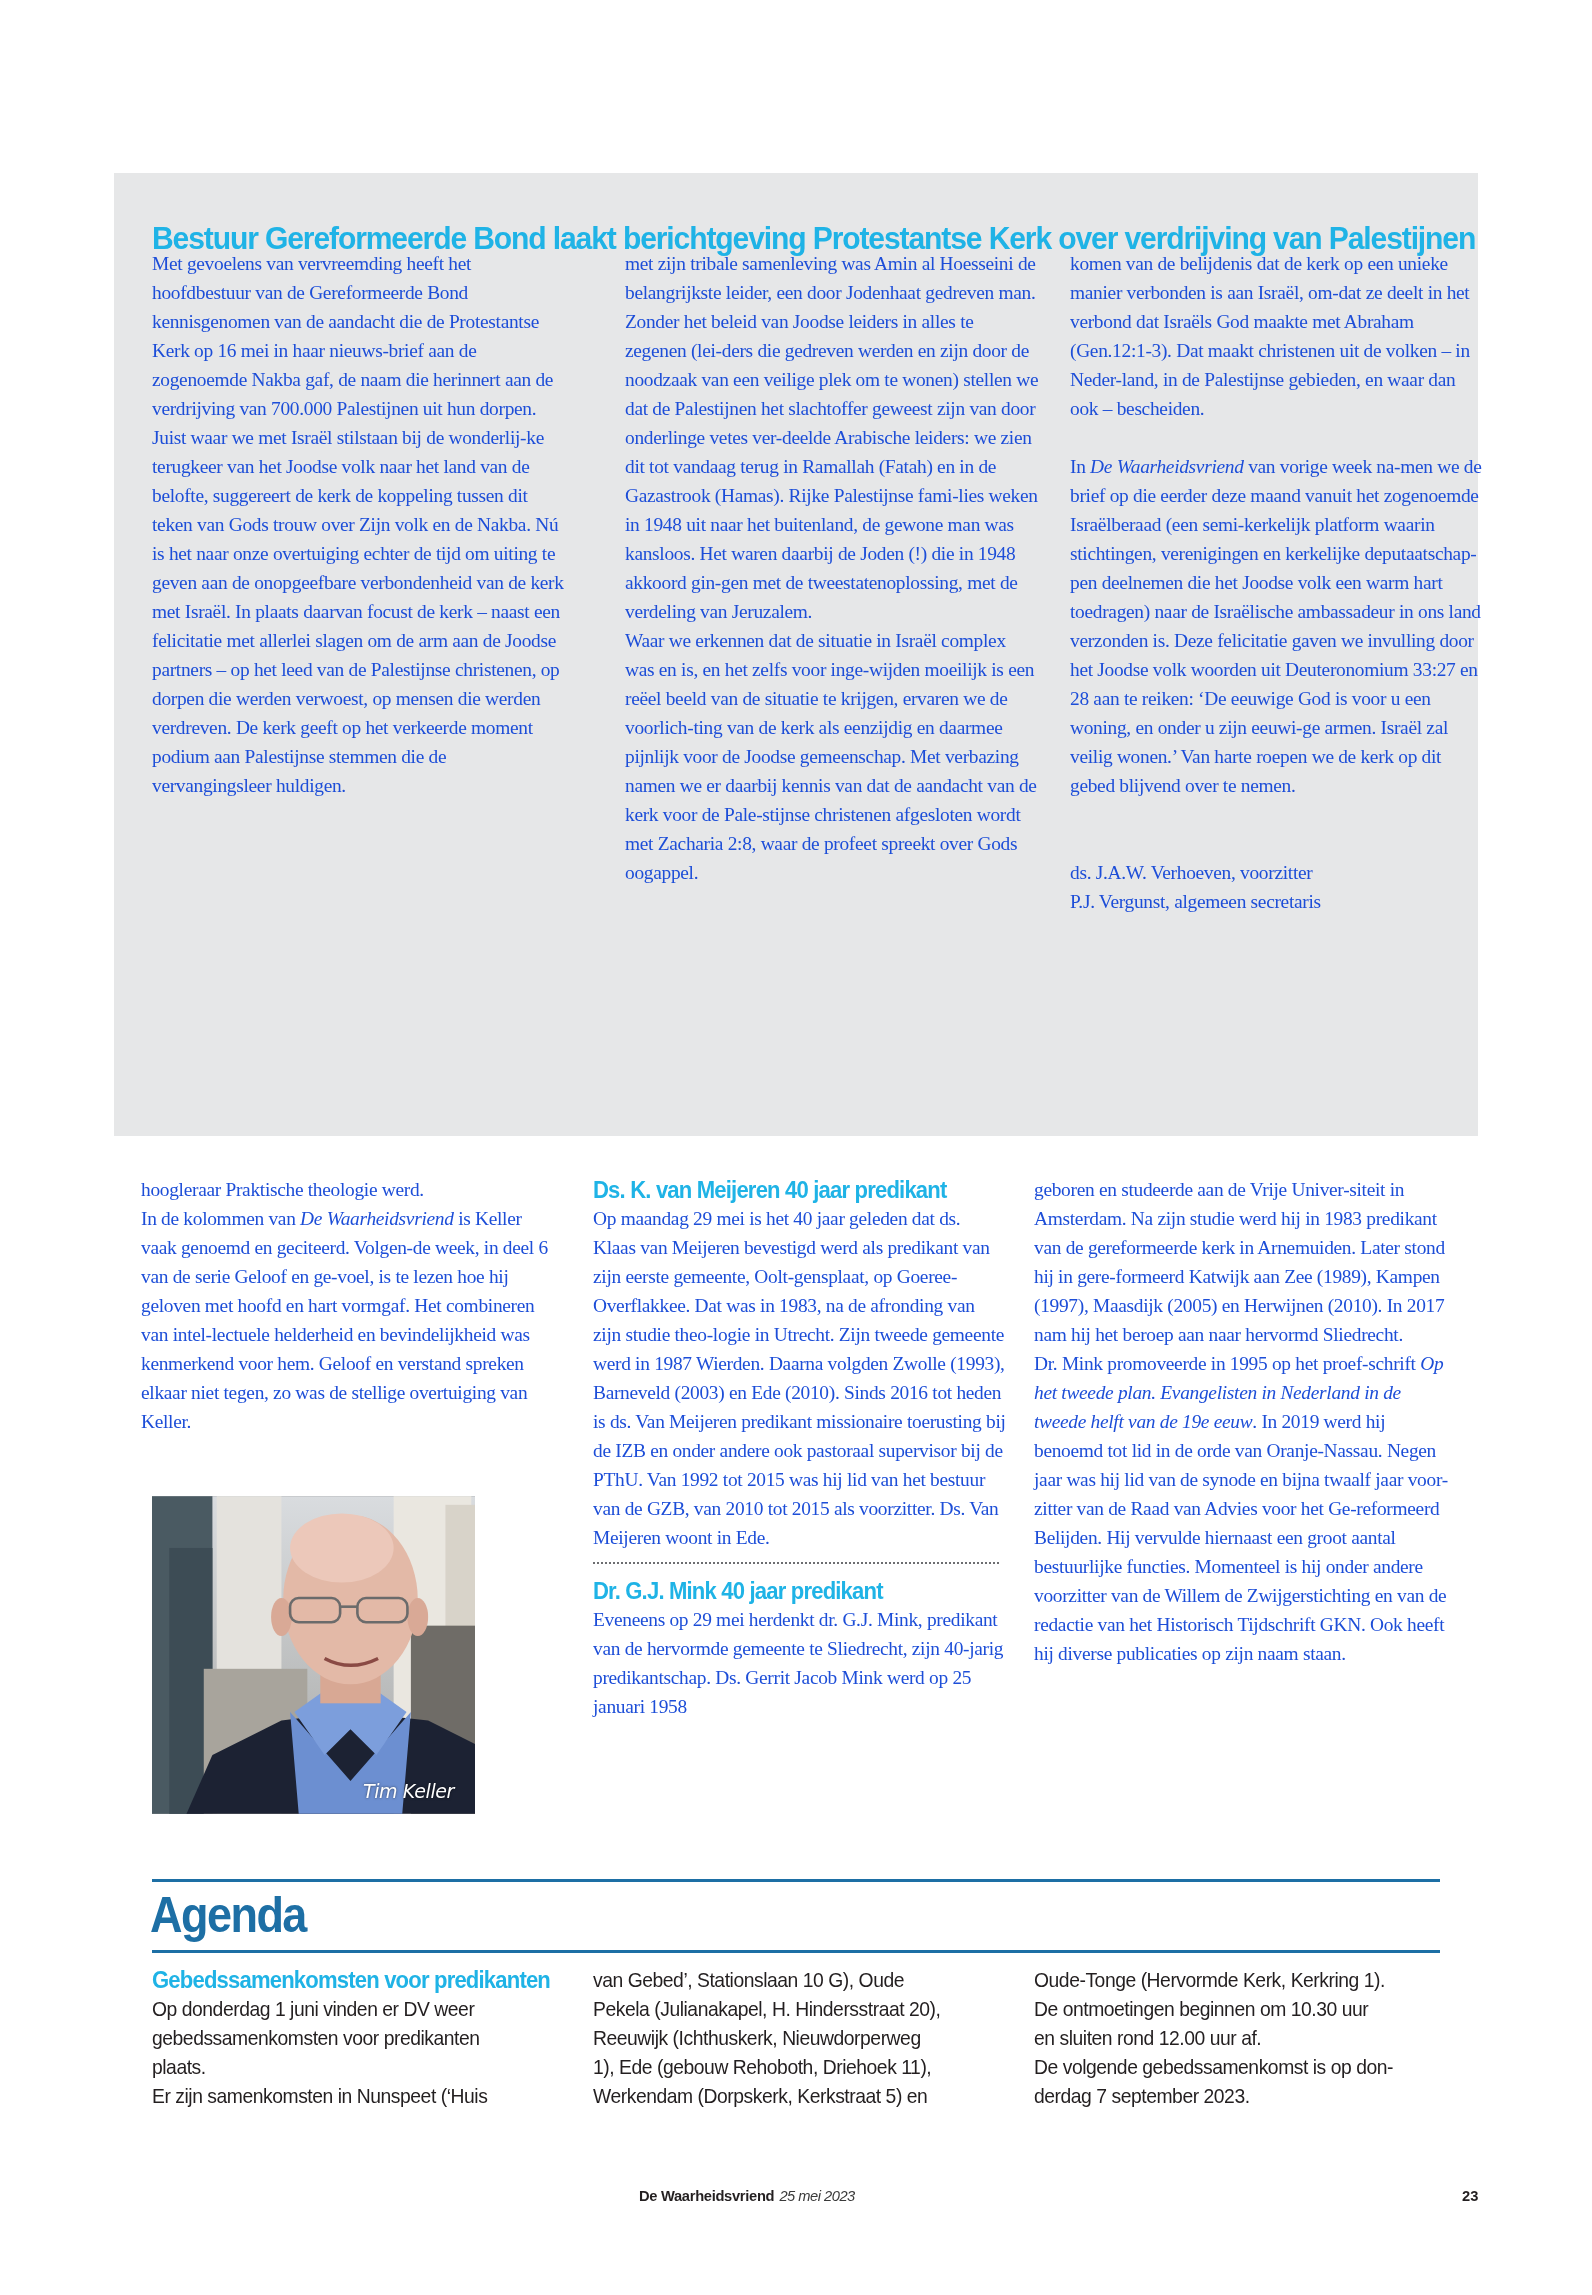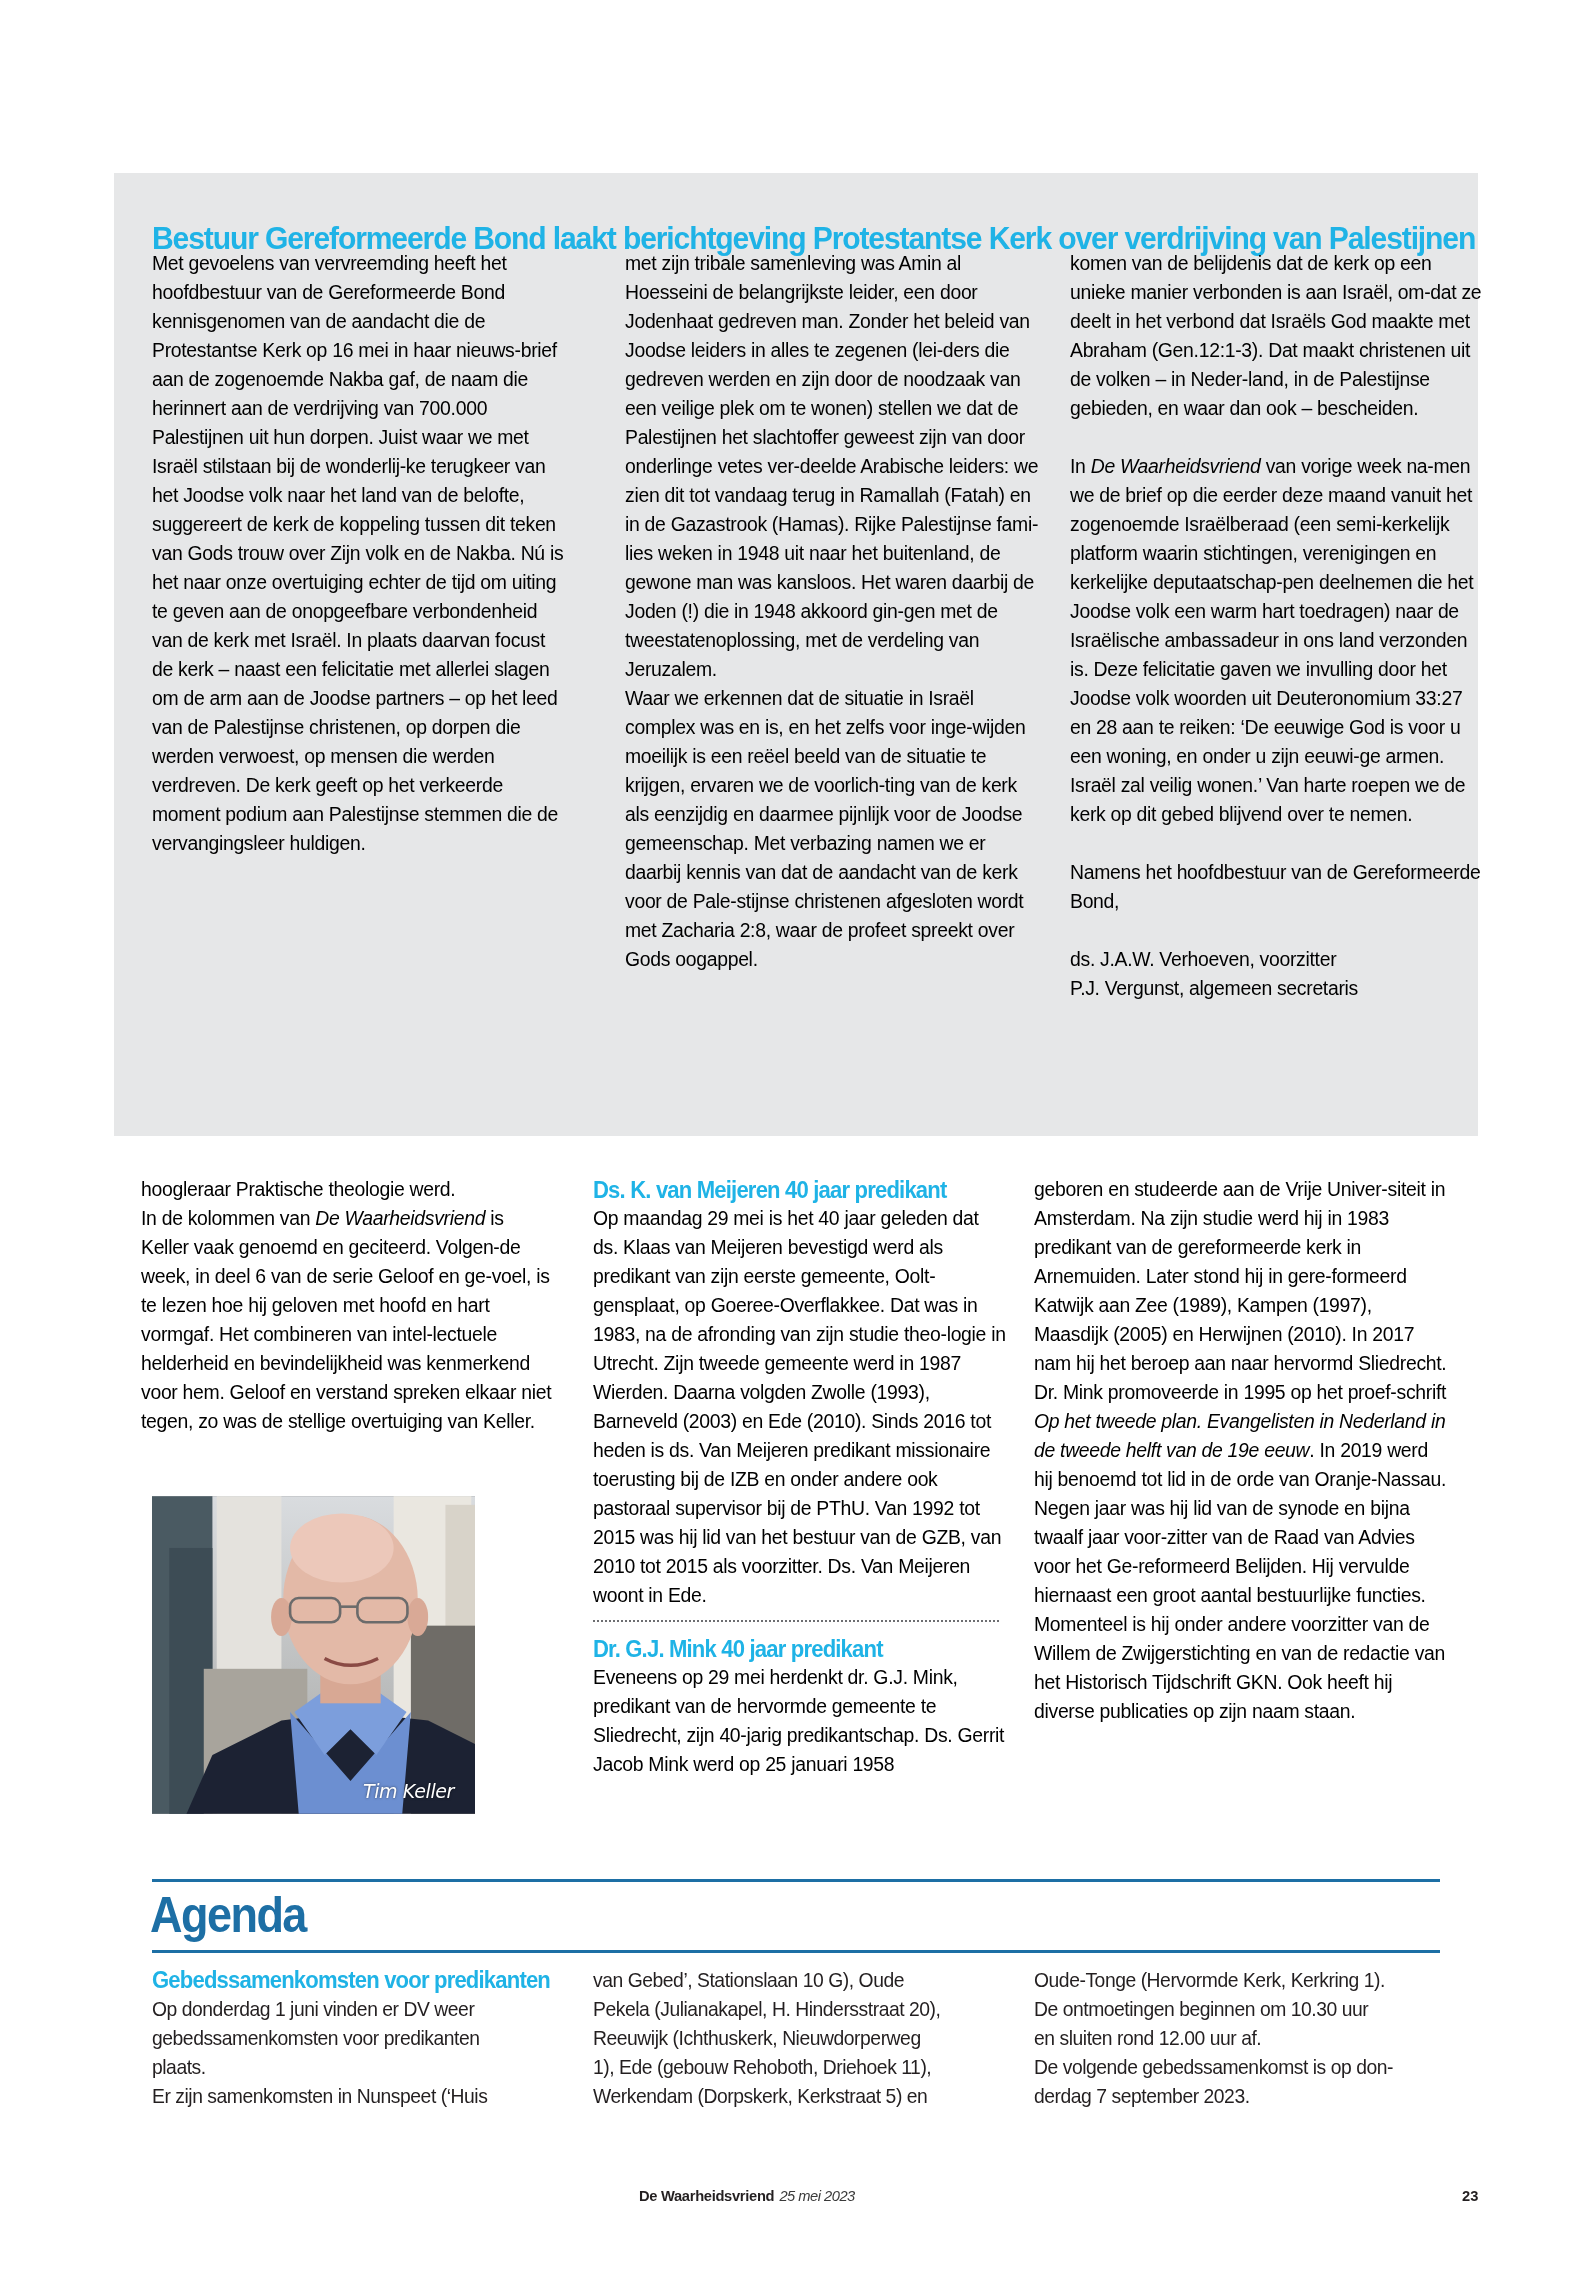--- a/index.html
+++ b/index.html
@@ -1,23 +1,23 @@
 <!DOCTYPE html>
 <html style="font-size:14px"><head>
 <meta charset="utf-8">
 <style>
   html, body { margin: 0; padding: 0; background: #ffffff; }
   body {
     width: 1592px; height: 2295px; position: relative; overflow: hidden;
     font-family: "DejaVu Sans", sans-serif; color: #231f20;
   }
   .body-text {
-    font-family: Liberation Sans, sans-serif;
+    font-family: Liberation Serif, serif;
     font-size: 19.4px; line-height: 29px; letter-spacing: -0.3px;
-    color: #000000; margin: 0;
+    color: #1d4ed8; margin: 0;
   }
   .para { margin: 0; }
   .gap { height: 29px; }
   em { font-style: italic; }
 
   
   .statement-box {
     position: absolute; left: 114px; top: 173px; width: 1364px; height: 963px;
     background: #e6e7e8;
   }
@@ -103,21 +103,20 @@
   <div class="col sb-col2">
     <p class="body-text para">met zijn tribale samenleving was Amin al Hoesseini de belangrijkste leider, een door Jodenhaat gedreven man. Zonder het beleid van Joodse leiders in alles te zegenen (lei-ders die gedreven werden en zijn door de noodzaak van een veilige plek om te wonen) stellen we dat de Palestijnen het slachtoffer geweest zijn van door onderlinge vetes ver-deelde Arabische leiders: we zien dit tot vandaag terug in Ramallah (Fatah) en in de Gazastrook (Hamas). Rijke Palestijnse fami-lies weken in 1948 uit naar het buitenland, de gewone man was kansloos. Het waren daarbij de Joden (!) die in 1948 akkoord gin-gen met de tweestatenoplossing, met de verdeling van Jeruzalem.</p>
     <p class="body-text para">Waar we erkennen dat de situatie in Israël complex was en is, en het zelfs voor inge-wijden moeilijk is een reëel beeld van de situatie te krijgen, ervaren we de voorlich-ting van de kerk als eenzijdig en daarmee pijnlijk voor de Joodse gemeenschap. Met verbazing namen we er daarbij kennis van dat de aandacht van de kerk voor de Pale-stijnse christenen afgesloten wordt met Zacharia 2:8, waar de profeet spreekt over Gods oogappel.</p>
   </div>
 
   <div class="col sb-col3">
     <p class="body-text para">komen van de belijdenis dat de kerk op een unieke manier verbonden is aan Israël, om-dat ze deelt in het verbond dat Israëls God maakte met Abraham (Gen.12:1-3). Dat maakt christenen uit de volken – in Neder-land, in de Palestijnse gebieden, en waar dan ook – bescheiden.</p>
     <div class="gap"></div>
     <p class="body-text para"><span>In </span><em>De Waarheidsvriend</em><span> van vorige week na-men we de brief op die eerder deze maand vanuit het zogenoemde Israëlberaad (een semi-kerkelijk platform waarin stichtingen, verenigingen en kerkelijke deputaatschap-pen deelnemen die het Joodse volk een warm hart toedragen) naar de Israëlische ambassadeur in ons land verzonden is. Deze felicitatie gaven we invulling door het Joodse volk woorden uit Deuteronomium 33:27 en 28 aan te reiken: ‘De eeuwige God is voor u een woning, en onder u zijn eeuwi-ge armen. Israël zal veilig wonen.’ Van harte roepen we de kerk op dit gebed blijvend over te nemen.</span></p>
     <div class="gap"></div>
-    <p class="body-text para">Namens het hoofdbestuur van de Gereformeerde Bond,</p>
     <div class="gap"></div>
     <p class="body-text para">ds. J.A.W. Verhoeven, voorzitter</p>
     <p class="body-text para">P.J. Vergunst, algemeen secretaris</p>
   </div>
 </section>
 
 <div class="mid-col1">
   <p class="body-text para">hoogleraar Praktische theologie werd.</p>
   <p class="body-text para"><span>In de kolommen van </span><em>De Waarheidsvriend</em><span> is Keller vaak genoemd en geciteerd. Volgen-de week, in deel 6 van de serie Geloof en ge-voel, is te lezen hoe hij geloven met hoofd en hart vormgaf. Het combineren van intel-lectuele helderheid en bevindelijkheid was kenmerkend voor hem. Geloof en verstand spreken elkaar niet tegen, zo was de stellige overtuiging van Keller.</span></p>
 </div>

